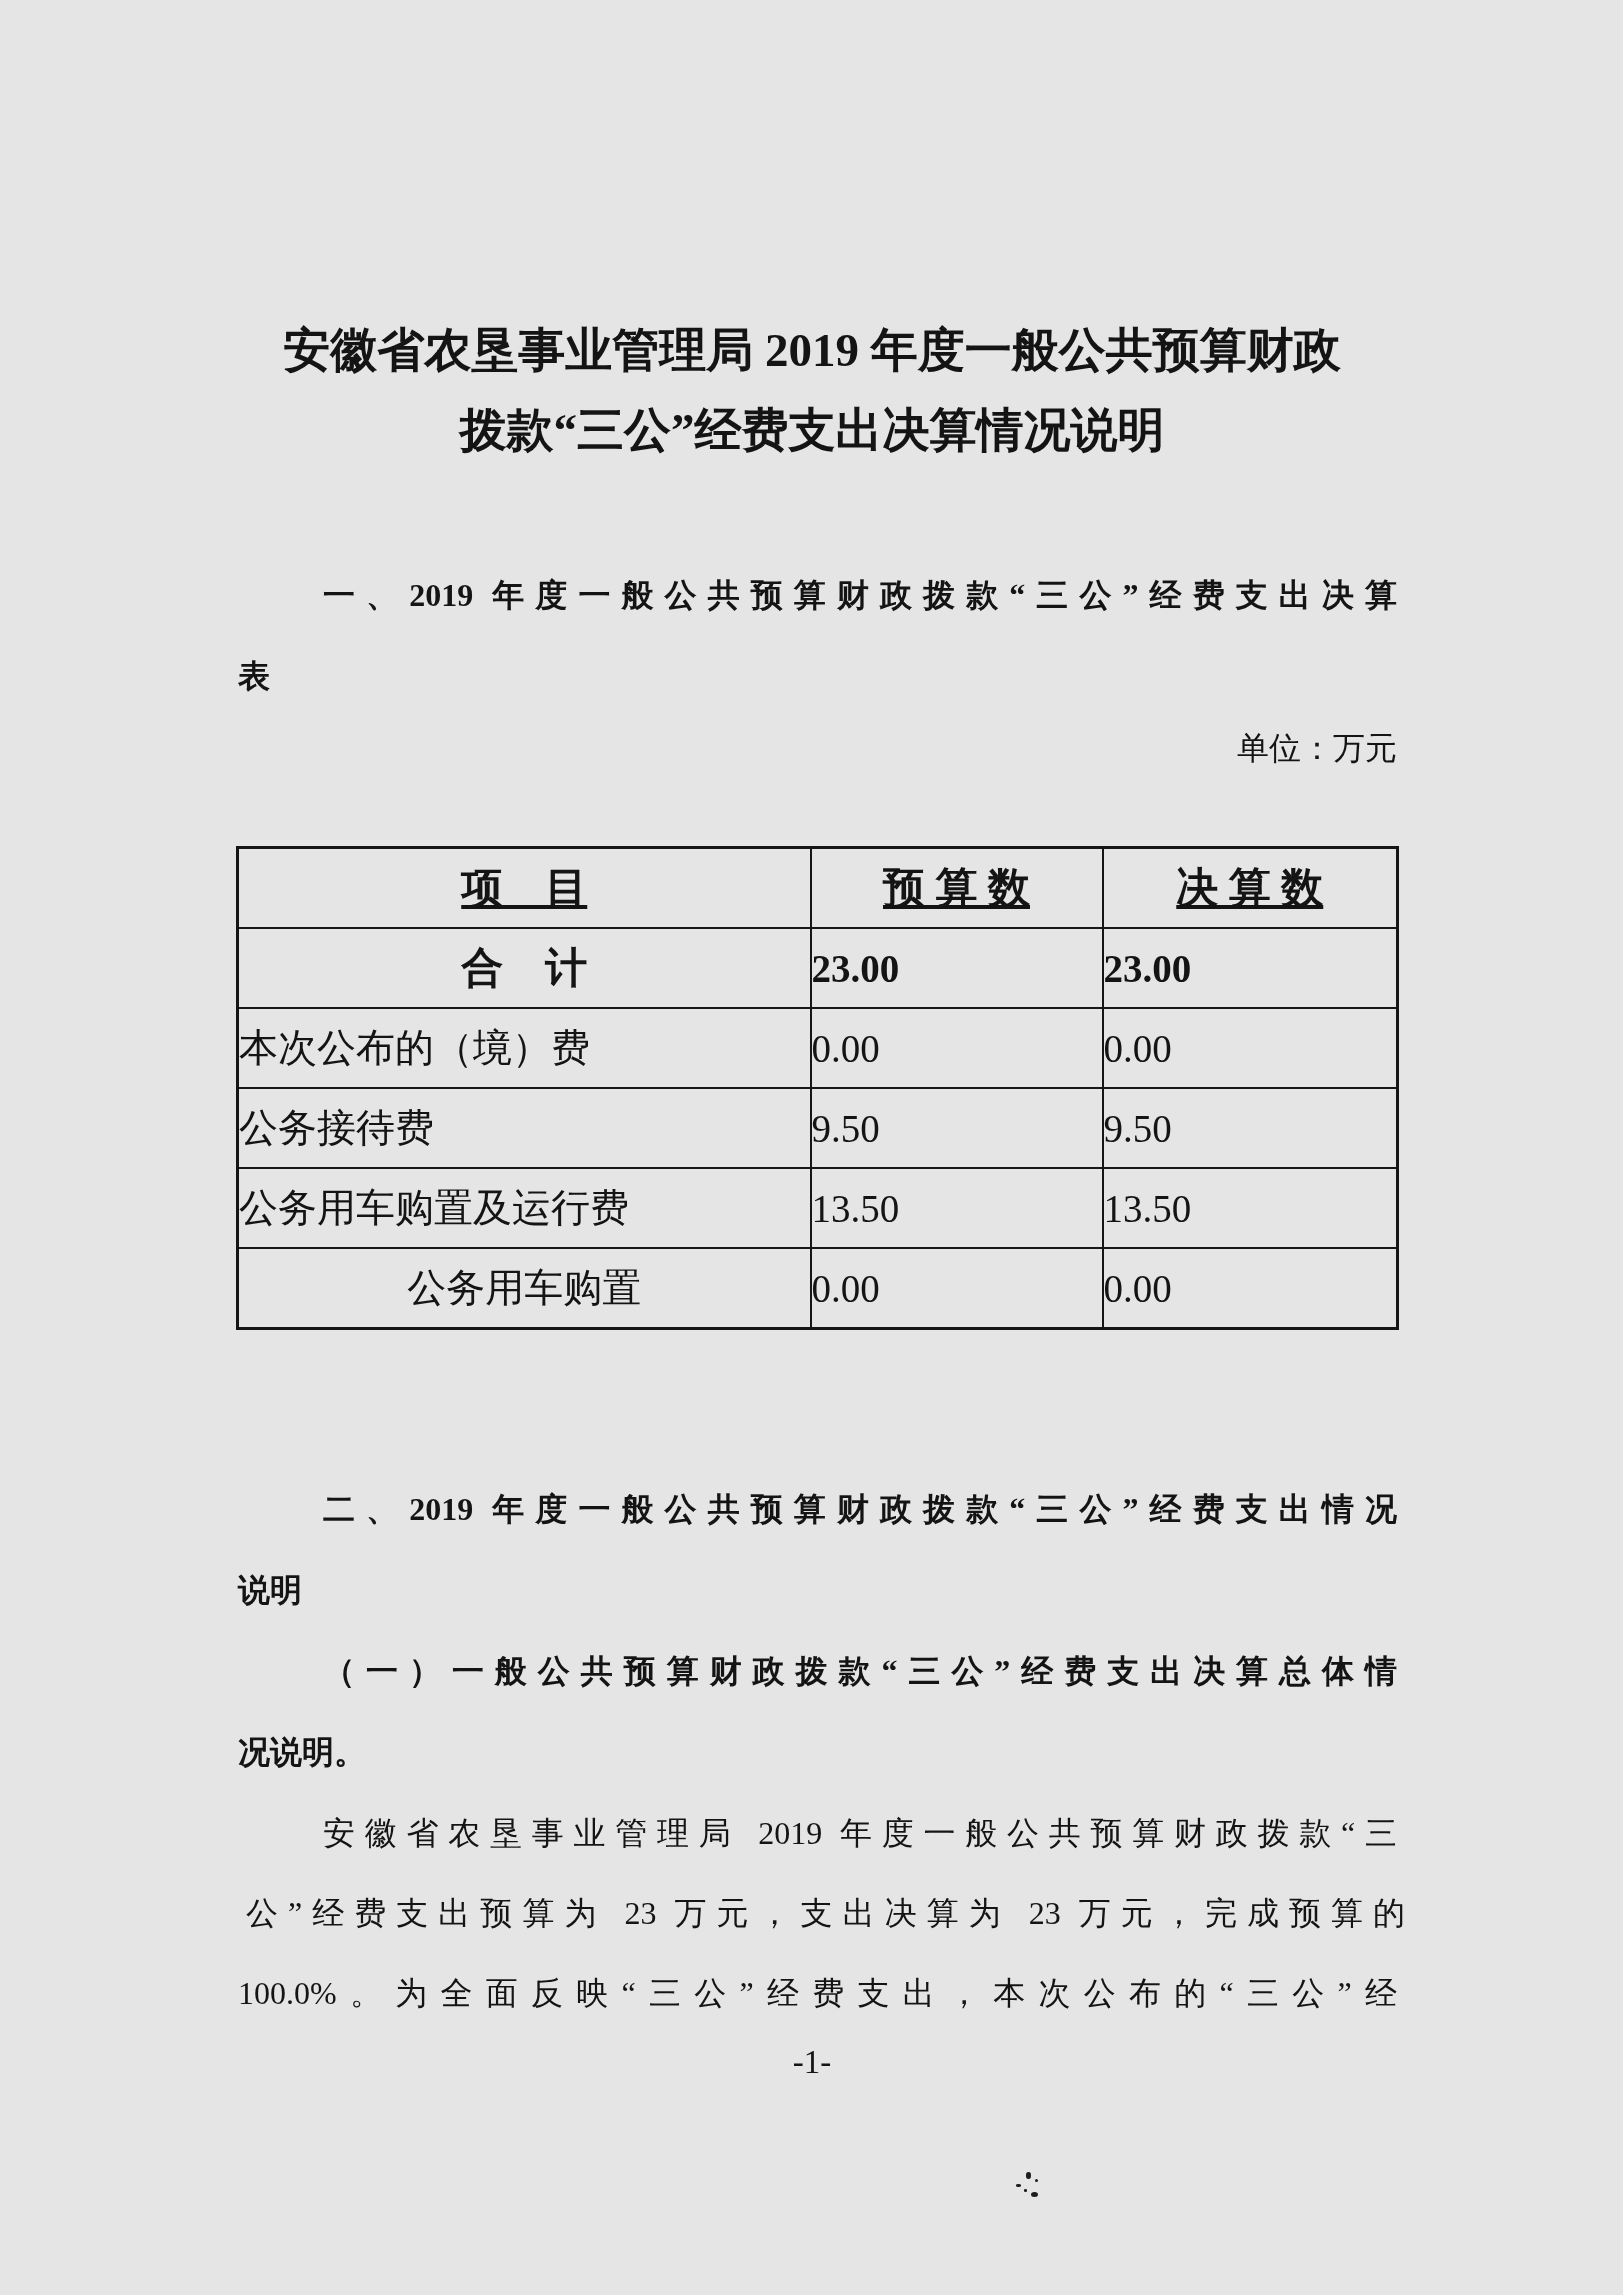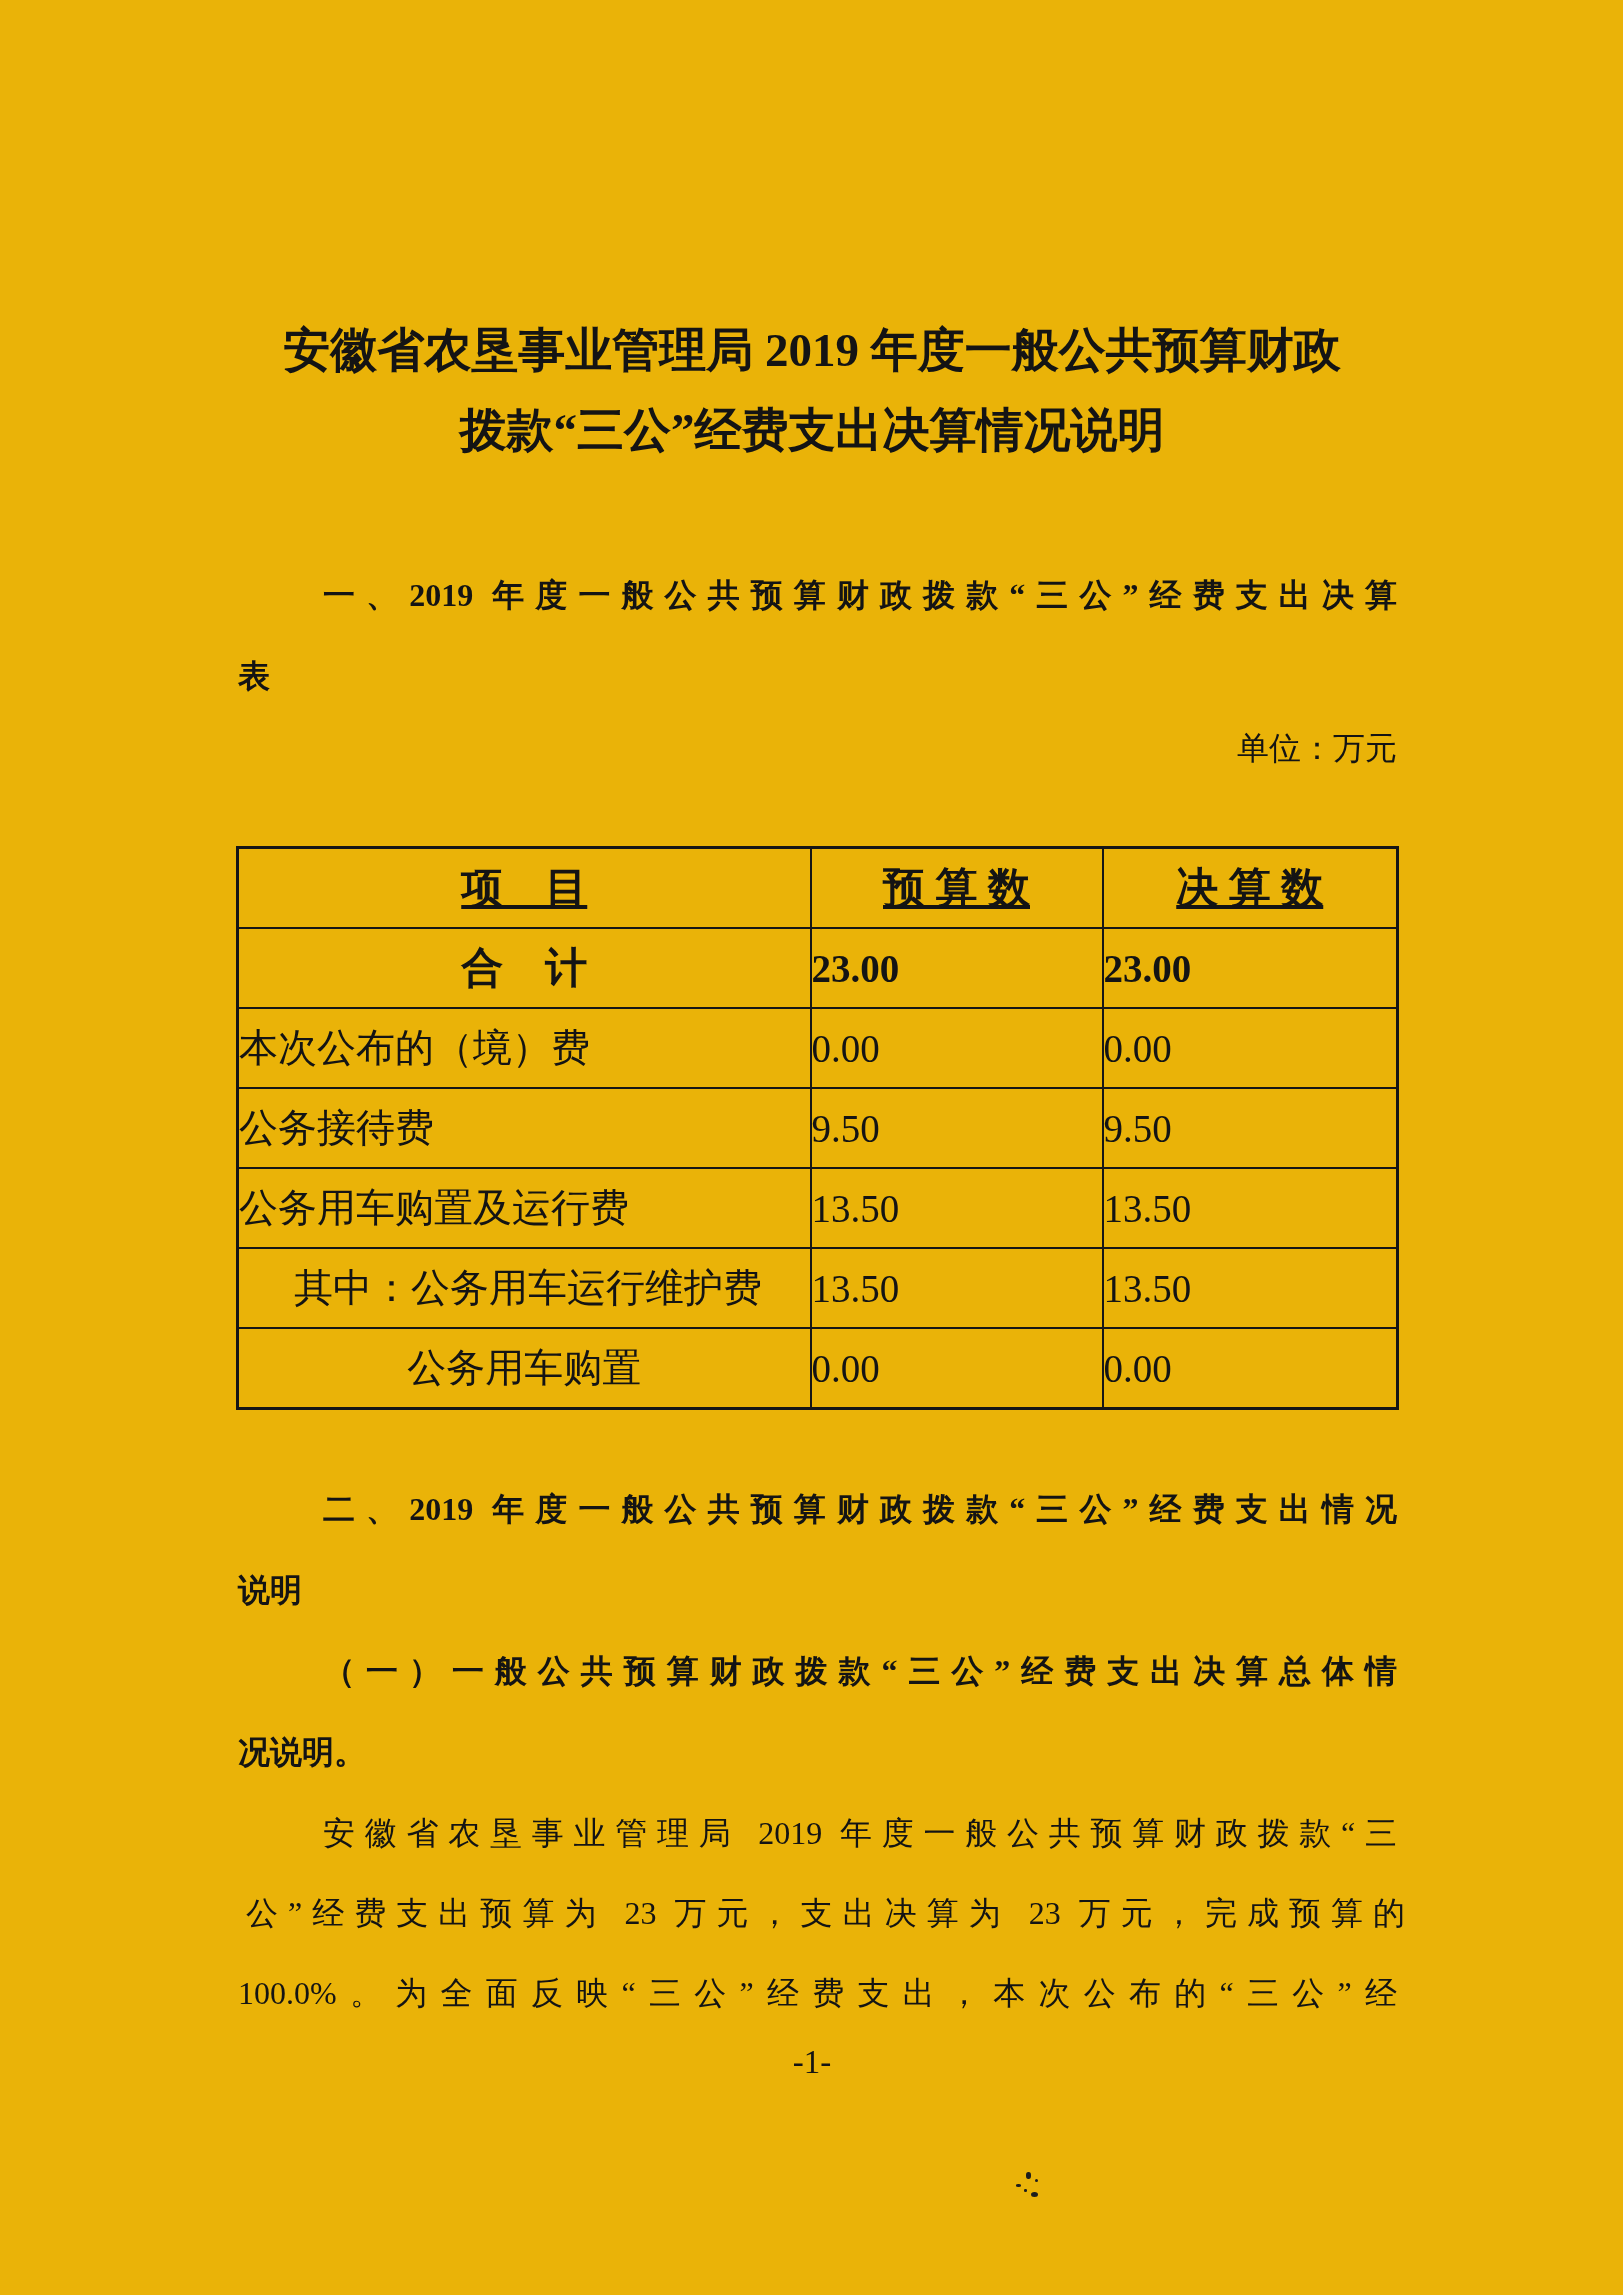--- a/index.html
+++ b/index.html
@@ -4,21 +4,21 @@
 <style>
   html, body {
     margin: 0;
     padding: 0;
     background: #ffffff;
   }
   .page {
     position: relative;
     width: 1624px;
     height: 2295px;
-    background: #eab308;
+    background: #e5e5e5;
     overflow: hidden;
     color: #141414;
     font-family: "Liberation Serif", "DejaVu Serif", serif;
   }
   .t-line {
     position: absolute;
     left: 0;
     width: 100%;
     text-align: center;
     font-weight: 700;
@@ -146,25 +146,20 @@
         <td class="item">公务接待费</td>
         <td class="num">9.50</td>
         <td class="num">9.50</td>
       </tr>
       <tr>
         <td class="item">公务用车购置及运行费</td>
         <td class="num">13.50</td>
         <td class="num">13.50</td>
       </tr>
       <tr>
-        <td class="item sub-indent">其中：公务用车运行维护费</td>
-        <td class="num">13.50</td>
-        <td class="num">13.50</td>
-      </tr>
-      <tr>
         <td class="item center">公务用车购置</td>
         <td class="num">0.00</td>
         <td class="num">0.00</td>
       </tr>
     </tbody>
   </table>
 
   <div class="line bold fill indent2" style="top: 1491px;">二、2019 年度一般公共预算财政拨款“三公”经费支出情况</div>
   <div class="line bold" style="top: 1572px;">说明</div>
 

